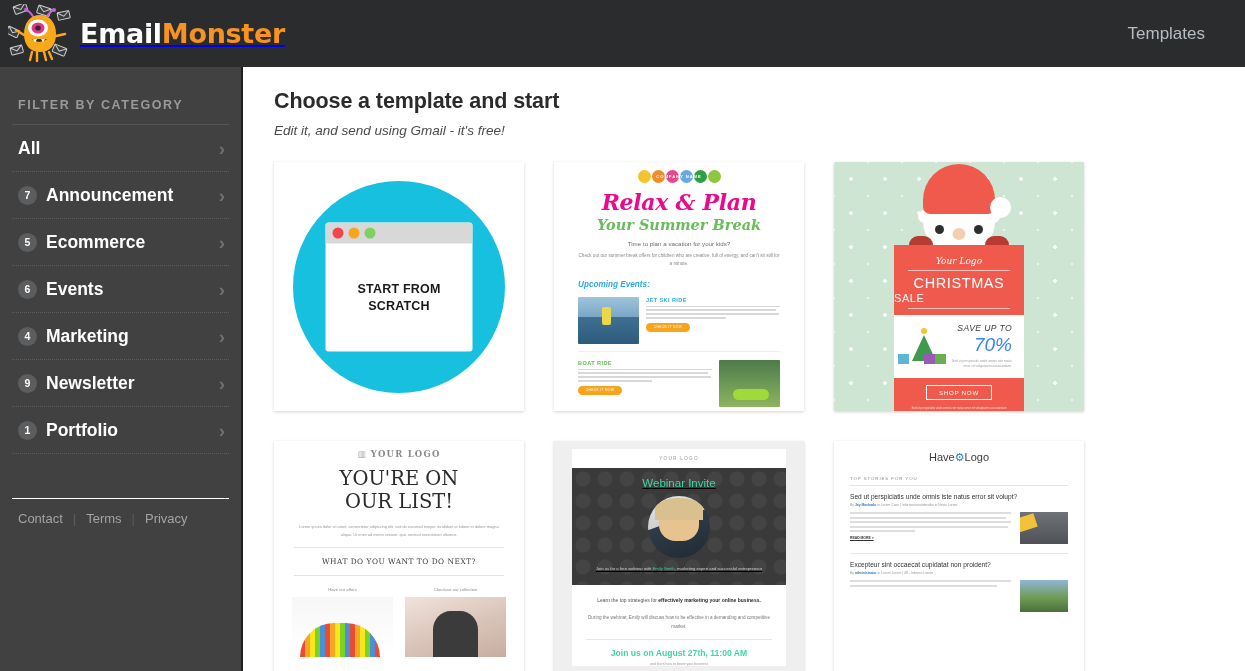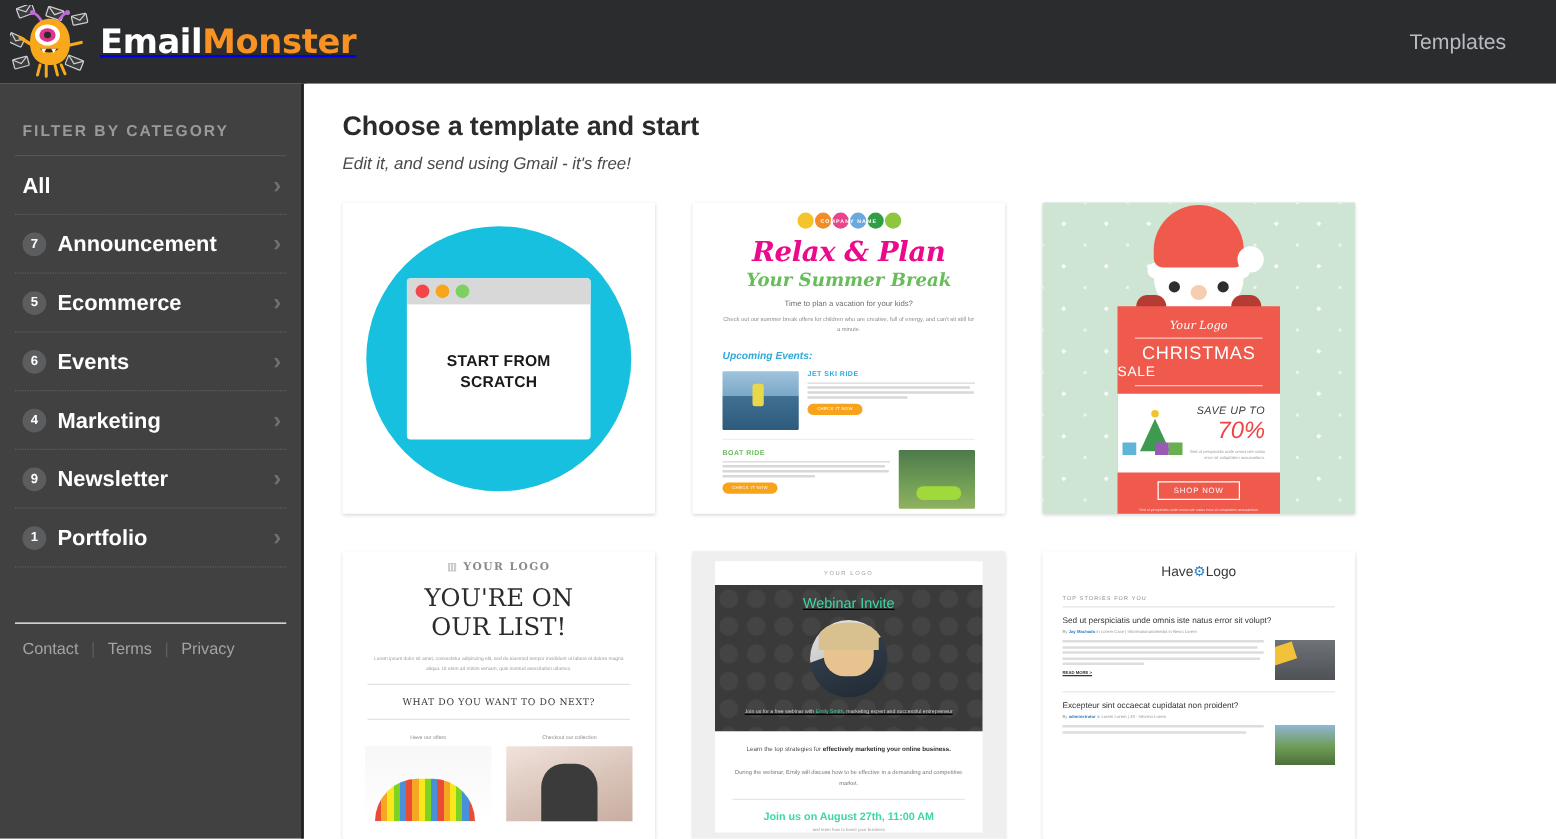--- a/index.html
+++ b/index.html
@@ -179,21 +179,21 @@
   .x-t1 { text-align:center; color:#fff; font-size: 14.5px; letter-spacing: .6px; }
   .x-t2 { text-align:left; color:#fff; font-size: 11px; letter-spacing: .6px; margin-top: 1px; }
   .x-white { background:#fff; margin: 6px 0 0; padding: 8px 8px 8px 0; display:flex; align-items:center;font-style:italic; }
   .x-tree { width: 56px; flex:0 0 auto; position: relative; height: 42px; }
   .tree { position:absolute; left: 18px; bottom: 6px; width:0; height:0; border-left: 12px solid transparent; border-right: 12px solid transparent; border-bottom: 26px solid #3d9a4e; }
   .tree::after{content:'';position:absolute;left:-3px;top:-7px;width:6px;height:6px;background:#f3c42a;border-radius:50%;}
   .gift { position:absolute; bottom: 3px; width: 11px; height: 10px; }
   .g1{left:4px;background:#5fb5d8;} .g2{left:30px;background:#9b59b6;} .g3{left:41px;background:#6aaf4f;}
   .x-save { flex:1; text-align:right; padding-right: 4px; }
   .x-save-t { font-size: 8.6px; color: #3b3b3b; letter-spacing: .4px; }
-  .x-save-n { font-size: 19px; color: #ef4444; font-weight: 400; margin-top: 1px; }
+  .x-save-n { font-size: 19px; color: #3b82f6; font-weight: 400; margin-top: 1px; }
   .x-save-p { font-size: 3.3px; color:#9a9a9a; margin-top: 3px; line-height:1.6; }
   .x-shop { margin: 7px auto 0; width: 66px; height: 15px; border:1px solid #fff; display:flex; align-items:center; justify-content:center; color:#fff; font-size:6.2px; letter-spacing:.7px; }
   .x-foot { margin: 6px 10px 0; font-size: 2.9px; color: #ffd9d4; text-align:center; line-height:1.8; }
 
   
   .c4 { background:#fff; padding: 8px 18px 0; }
   .c4-logo { text-align:center; font-family:"DejaVu Serif",serif; font-size: 8.5px; color:#8a8a8a; letter-spacing:1.2px;font-weight:bold; }
   .c4-logo .mark { display:inline-block; margin-right:4px; color:#a8a8a8; }
   .c4-h { text-align:center; font-family:"DejaVu Serif",serif; font-size: 19.5px; color:#2b2b2b; margin-top: 8px; line-height:1.2; }
   .c4-p { text-align:center; font-size: 3.9px; color:#999; margin-top: 9px; line-height: 2; padding: 0 4px;}

